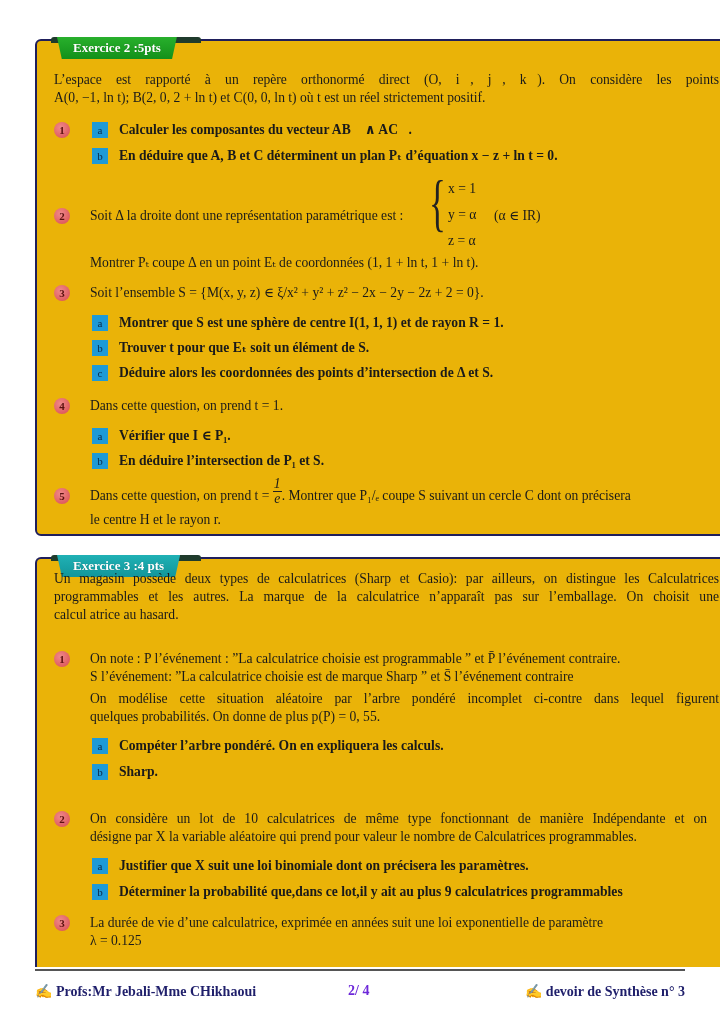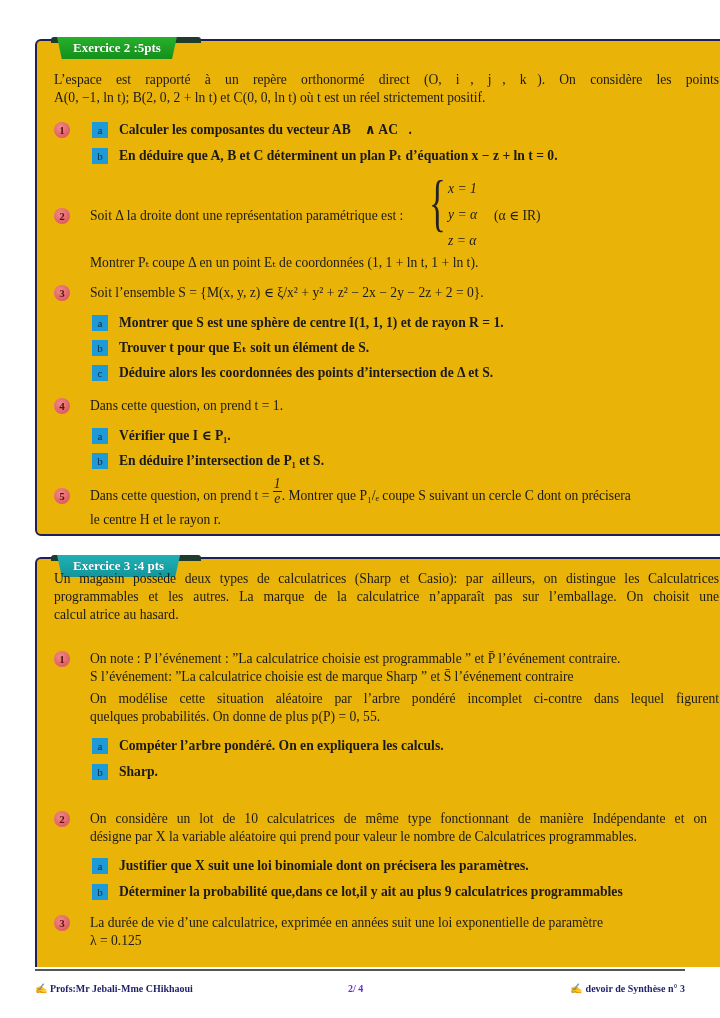--- a/index.html
+++ b/index.html
@@ -33,23 +33,23 @@
   }
   .qtext { position:absolute; left:36px; right:12px; }
   .sub { position:absolute; left:55px; right:14px; line-height:18px; }
   .letter {
     position:absolute; left:0; top:1px; width:16px; height:16px; background:#1e9ad6;
     color:#0a2a4a; font-size:11px; text-align:center; line-height:16px;
   }
   .stext { position:absolute; left:27px; right:0;font-weight:bold; }
   .brace-sys { position:absolute; }
   .brace { position:absolute; font-size:64px; line-height:64px; font-weight:100; color:#222; transform:scaleX(.55); }
-  .sys-line { position:absolute; font-style:italic; white-space:nowrap; }
+  .sys-line { position:absolute; white-space:nowrap; }
   .footer-rule { position:absolute; left:35px; width:650px; top:969px; height:2px; background:#555; }
-  .footer { position:absolute; top:983px; font-weight:bold; color:#1f1f6b; font-size:10px; }
+  .footer { position:absolute; top:983px; font-weight:bold; color:#1f1f6b; font-size:14px; }
   .frac { display:inline-block; vertical-align:middle; text-align:center; font-style:italic; line-height:14px; }
   .frac span { display:block; }
   .frac .top { border-bottom:1px solid #222; padding:0 1px; }
 </style>
 </head>
 <body>
 
 <div class="ex-box ex1">
   <div class="tab-ears" style="width:150px"></div>
   <div class="ex-tab tab-green">Exercice 2 :5pts</div>

